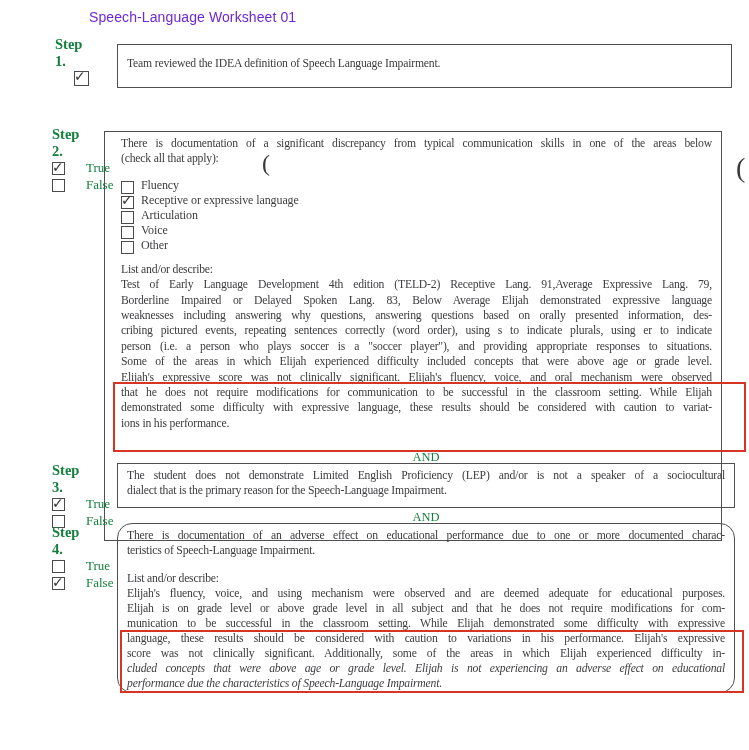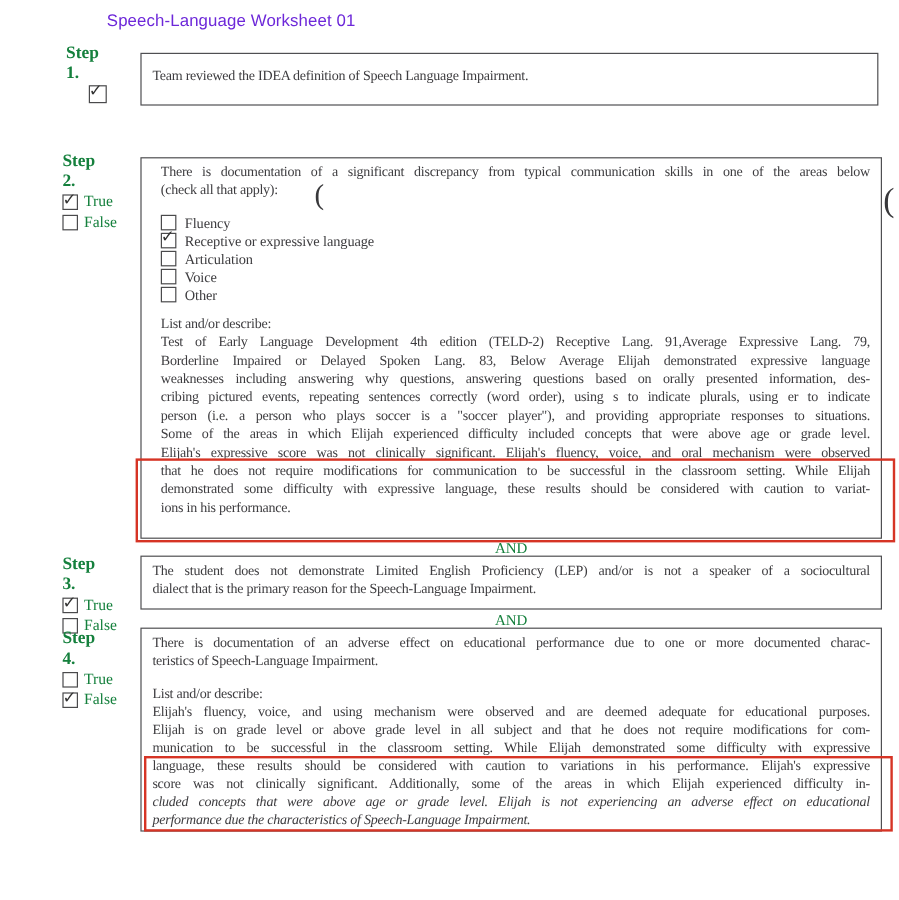--- a/index.html
+++ b/index.html
@@ -8,38 +8,38 @@
     font-family:"Liberation Serif", serif;color:#3d3c3f;overflow:hidden;
   }
   .page-title{
     position:absolute;left:89px;top:9px;
     font-family:"Liberation Sans", sans-serif;font-size:14px;font-weight:400;
     color:#6d28d9;letter-spacing:0.1px;
   }
   .step-col{position:absolute;color:#15803d;}
   .step-word{font-size:14.5px;font-weight:bold;line-height:17px;}
   .step-num{font-size:14.5px;font-weight:bold;line-height:16px;}
-  .tf{display:flex;align-items:center;gap:5px;font-weight:normal;font-size:13px;height:16px;margin-top:1px;}
+  .tf{display:flex;align-items:center;gap:21px;font-weight:normal;font-size:13px;height:16px;margin-top:1px;}
   .cb{width:11px;height:11px;border:1.5px solid #4a4a4c;display:inline-block;position:relative;flex:0 0 auto;background:#fff;}
   .cb.big{width:13px;height:13px;}
   .cb.on::after{
     content:"\2713";position:absolute;left:-1px;top:-4px;font-size:14px;font-weight:700;
     color:#333;font-family:"DejaVu Sans", sans-serif;
   }
   .box{
     position:absolute;border:1.5px solid #4f4f52;background:transparent;
     font-size:11.7px;letter-spacing:-0.2px;line-height:15.4px;color:#3d3c3f;
     padding:4px 9px 0 9px;box-sizing:border-box;
   }
   .line{min-height:15.4px;}
   .jl{text-align:justify;text-align-last:justify;}
   .opts{margin-top:12px;}
-  .opt{display:flex;gap:7px;align-items:flex-start;height:15px;font-size:12px;letter-spacing:-0.1px;}
+  .opt{display:flex;gap:7px;align-items:flex-end;height:15px;font-size:12px;letter-spacing:-0.1px;}
   .list-label{margin-top:8px;}
-  .box4{line-height:15px;}
+  .box4{line-height:15px;border-radius:15px;}
   .box4 .line{min-height:15px;}
   .gap13{height:13px;}
   .and{position:absolute;left:117px;width:618px;text-align:center;font-size:12.5px;color:#15803d;}
   .redrect{position:absolute;border:2px solid #d63425;background:transparent;pointer-events:none;}
   .italic{font-style:italic;}
   .stray{position:absolute;color:#38383b;font-family:"Liberation Serif", serif;font-weight:400;}
 </style>
 </head>
 <body>
 
@@ -60,21 +60,21 @@
   <div class="tf">
     <span class="cb on"></span>
     <span>True</span>
   </div>
   <div class="tf">
     <span class="cb"></span>
     <span>False</span>
   </div>
 </div>
 
-<div class="box" style="left:117px;top:131px;width:618px;height:318px;padding-left:16px;">
+<div class="box" style="left:104px;top:131px;width:618px;height:410px;padding-left:16px;">
   <div class="line jl">There is documentation of a significant discrepancy from typical communication skills in one of the areas below</div>
   <div class="line">(check all that apply):</div>
   <div class="opts">
     <div class="opt">
       <span class="cb"></span>
       <span>Fluency</span>
     </div>
     <div class="opt">
       <span class="cb on"></span>
       <span>Receptive or expressive language</span>

